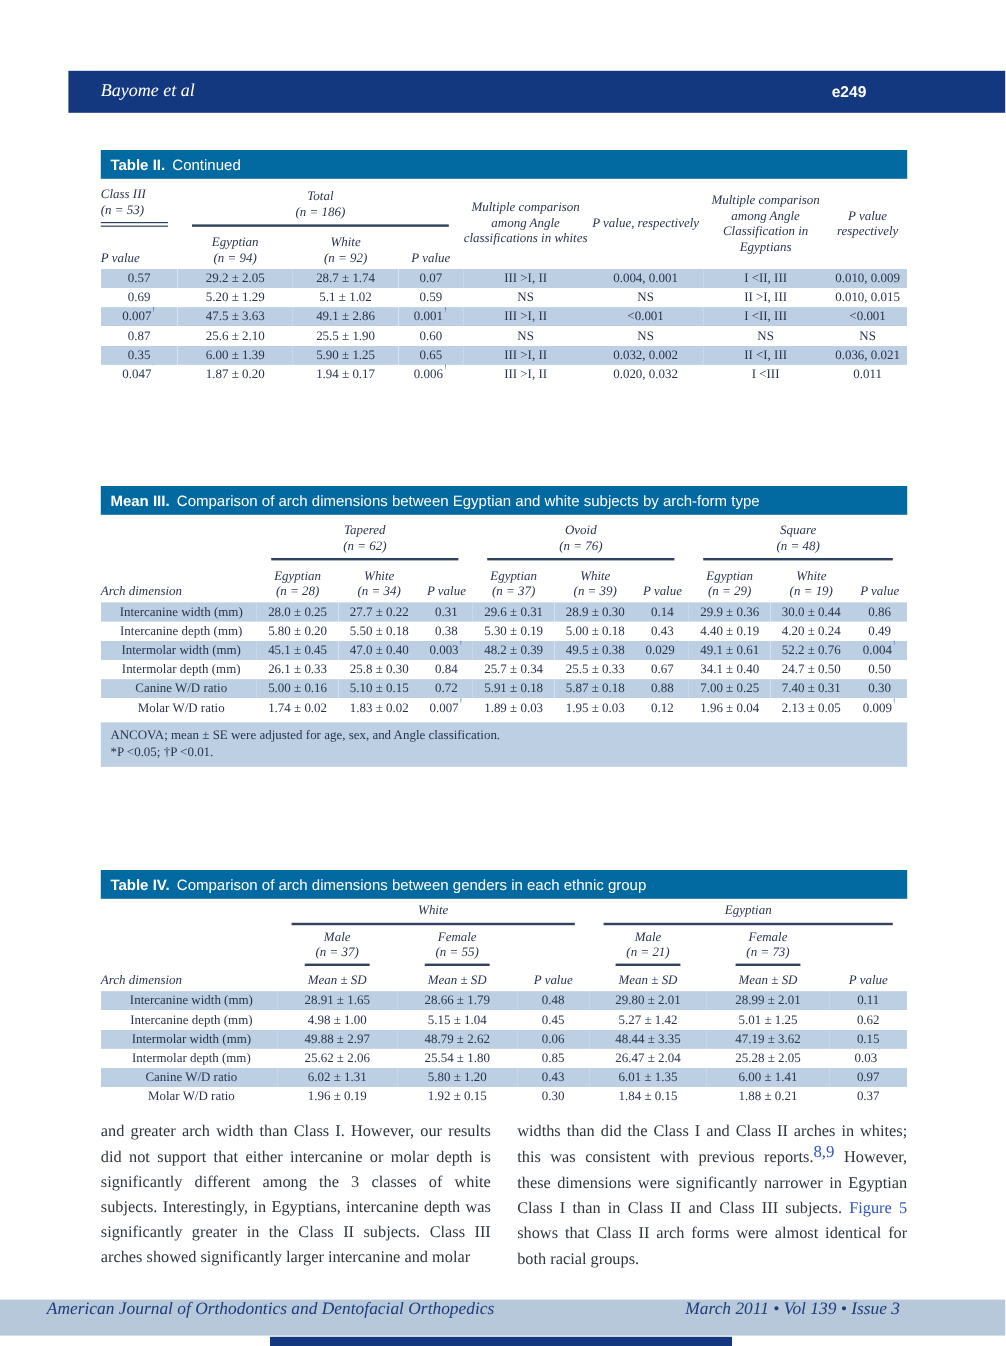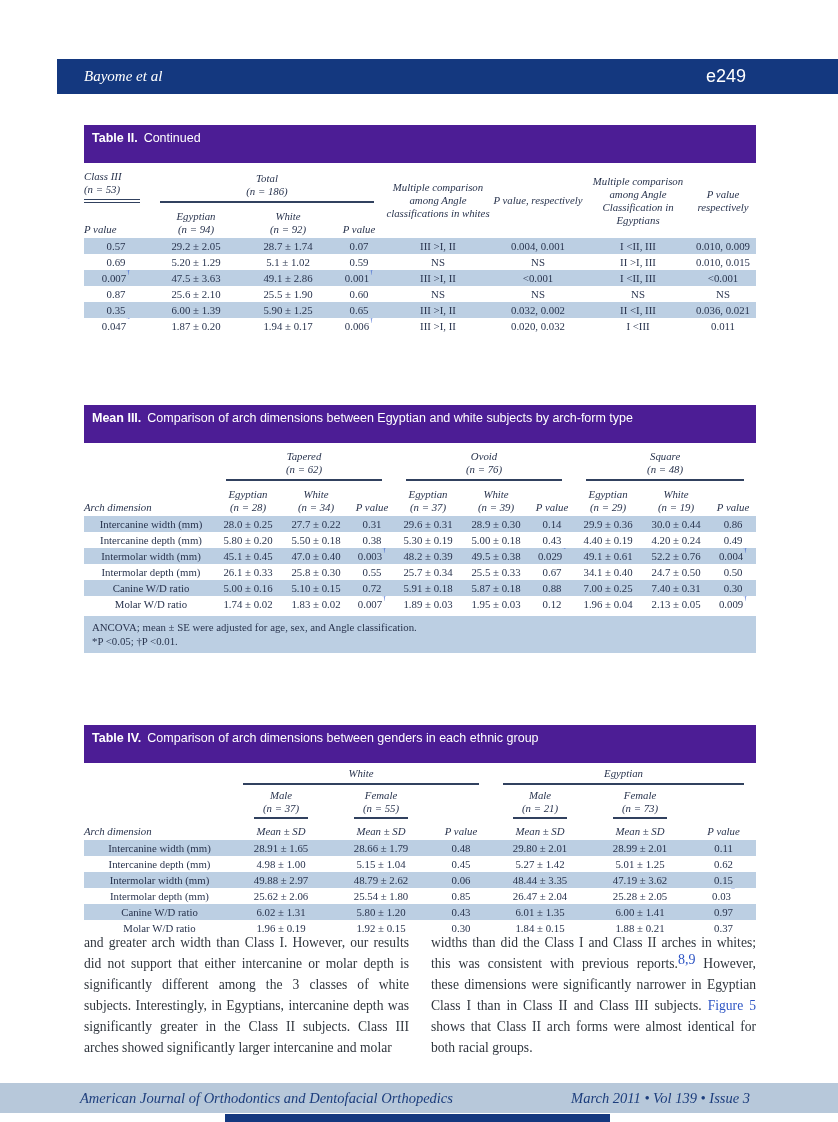--- a/index.html
+++ b/index.html
@@ -3,28 +3,28 @@
 <meta charset="utf-8">
 <style>
   * { margin:0; padding:0; box-sizing:border-box; }
   html,body { background:#ffffff; }
   .page { position:relative; width:838px; height:1122px; margin:0 auto; background:#ffffff;
           font-family:"Liberation Serif","DejaVu Serif",serif; color:#343b44; overflow:hidden; }
 
   
   .topbar { position:absolute; left:57px; top:59px; width:781px; height:35px; background:#14387f;
             color:#fff; display:flex; align-items:center; justify-content:space-between;
-            padding:0 92px 0 27px; }
+            padding:0 116px 0 27px; }
   .topbar .author { font-style:italic; font-size:15px; }
-  .topbar .pageno { font-family:"Liberation Sans",sans-serif; font-weight:normal; font-size:18px; }
+  .topbar .pageno { font-family:"Liberation Sans",sans-serif; font-weight:bold; font-size:13px; }
 
   
   .tblock { position:absolute; left:84px; width:672px; }
   #t2blk { top:125px; } #t3blk { top:405px; } #t4blk { top:678px;margin-top:47px; }
-  .tbar { background:#4c1d95; color:#fff; height:38px; line-height:26px;
+  .tbar { background:#0369a1; color:#fff; height:24px; line-height:26px;
           font-family:"Liberation Sans",sans-serif; font-size:12.5px; padding-left:8px;
           white-space:nowrap; overflow:hidden; }
   .tbar b { font-weight:bold; margin-right:6px; }
 
   table.dt { width:100%; border-collapse:collapse; table-layout:fixed; font-size:10.8px; color:#29344e; }
   table.dt th { font-weight:normal; font-size:10.8px; line-height:13px; padding:0; text-align:center; }
   table.dt td { padding:0; text-align:center; }
   .i { font-style:italic; }
   .left { text-align:left !important; }
   .vb { vertical-align:bottom; padding-bottom:2px !important; }
@@ -44,22 +44,22 @@
               line-height:14px; color:#29344e; }
 
   
   .bodytext { position:absolute; left:84px; top:932px; width:672px; display:flex; gap:22px; }
   .bodytext p { width:325px; text-align:justify; font-size:13.6px; line-height:21px; color:#30363e; }
   .cite { color:#2e55c4; font-size:14px; position:relative; top:-4.5px; }
   .flink { color:#2e55c4; cursor:pointer; }
 
   
   .footerband { position:absolute; left:0; top:1083px; width:838px; height:30px; background:#b7c8da;
-                display:flex; align-items:center; justify-content:space-between;
-                padding:0 88px 0 80px; color:#1c3d7c; font-style:italic; font-size:14.5px; }
+                display:flex; align-items:flex-start; justify-content:space-between;
+                padding:0 88px 0 39px; color:#1c3d7c; font-style:italic; font-size:14.5px; }
   .bottomstrip { position:absolute; left:225px; top:1114px; width:385px; height:8px; background:#14387f; }
 </style>
 </head>
 <body>
 
 <div class="page">
 
   <div class="topbar">
     <span class="author">Bayome et al</span>
     <span class="pageno">e249</span>
@@ -281,21 +281,21 @@
             <td>49.5 ± 0.38</td>
             <td>0.029<sup class="mk">*</sup></td>
             <td>49.1 ± 0.61</td>
             <td>52.2 ± 0.76</td>
             <td>0.004<sup class="mk">†</sup></td>
           </tr>
           <tr>
             <td class="rlabel">Intermolar depth (mm)</td>
             <td>26.1 ± 0.33</td>
             <td>25.8 ± 0.30</td>
-            <td>0.55</td>
+            <td>0.84</td>
             <td>25.7 ± 0.34</td>
             <td>25.5 ± 0.33</td>
             <td>0.67</td>
             <td>34.1 ± 0.40</td>
             <td>24.7 ± 0.50</td>
             <td>0.50</td>
           </tr>
           <tr class="stripe">
             <td class="rlabel">Canine W/D ratio</td>
             <td>5.00 ± 0.16</td>

